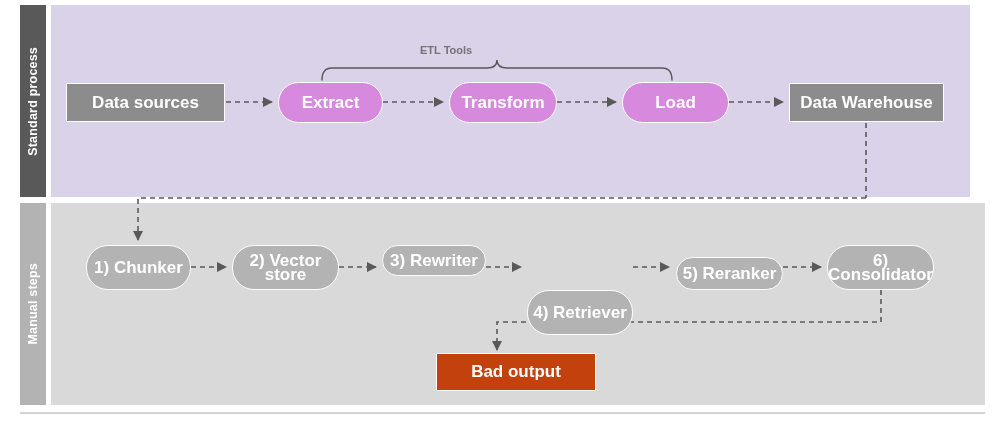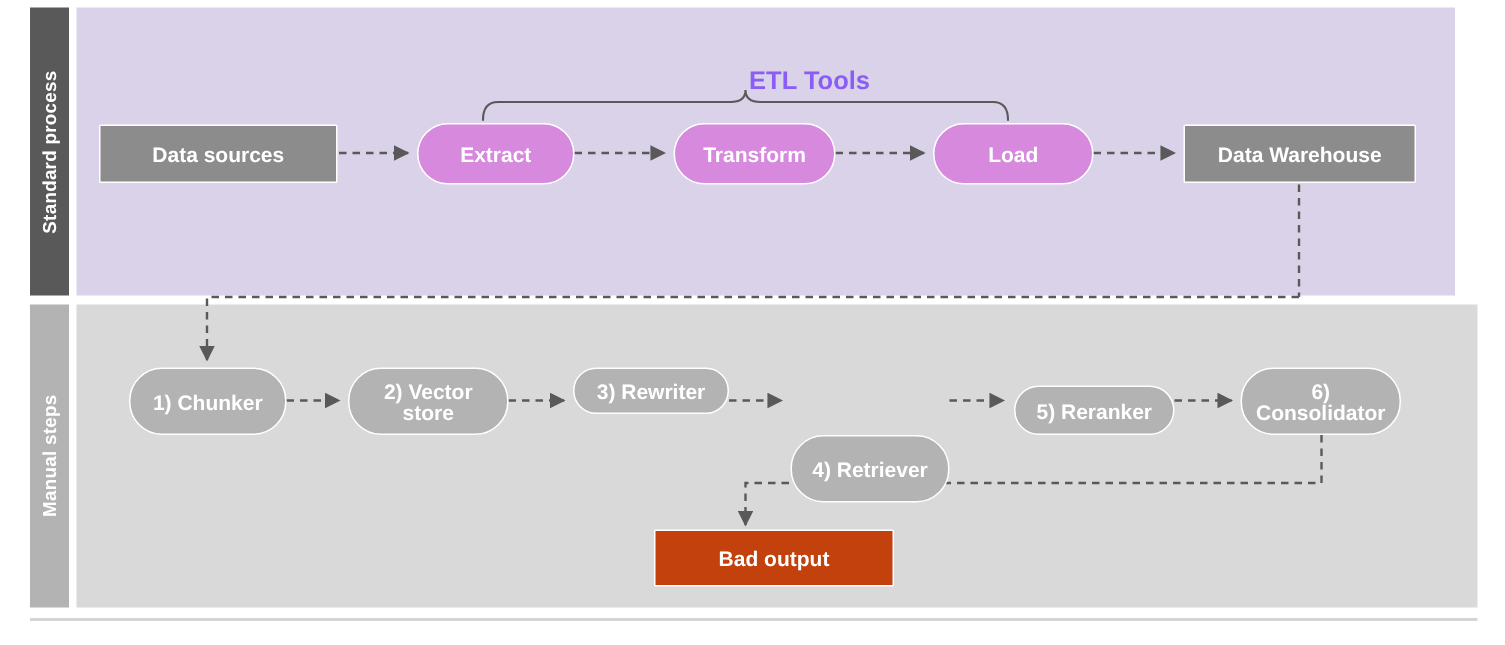--- a/index.html
+++ b/index.html
@@ -69,21 +69,21 @@
   
   .node {
     position: absolute;
     box-sizing: border-box;
     display: flex;
     align-items: center;
     justify-content: center;
     text-align: center;
     color: #ffffff;
     font-weight: bold;
-    font-size: 14px;
+    font-size: 17px;
     line-height: 14px;
     border: 1.5px solid #ffffff;
   }
   .node-rect {
     background: #8c8c8c;
     border-radius: 1px;
   }
   .node-pill-pink {
     background: #d689dd;
     border-radius: 22px;
@@ -104,24 +104,24 @@
     left: 0; top: 0;
     width: 1003px; height: 430px;
     pointer-events: none;
   }
 
   
   #etl-label {
     position: absolute;
     left: 420px; top: 44px;
     width: 160px;
-    text-align: right;
-    color: #8b5cf6;
+    text-align: left;
+    color: #737373;
     font-weight: bold;
-    font-size: 17px;
+    font-size: 11px;
   }
 </style>
 </head>
 <body>
 
 <div id="canvas">
 
   <div class="band" id="band-standard"></div>
   <div class="band" id="band-manual"></div>
 

